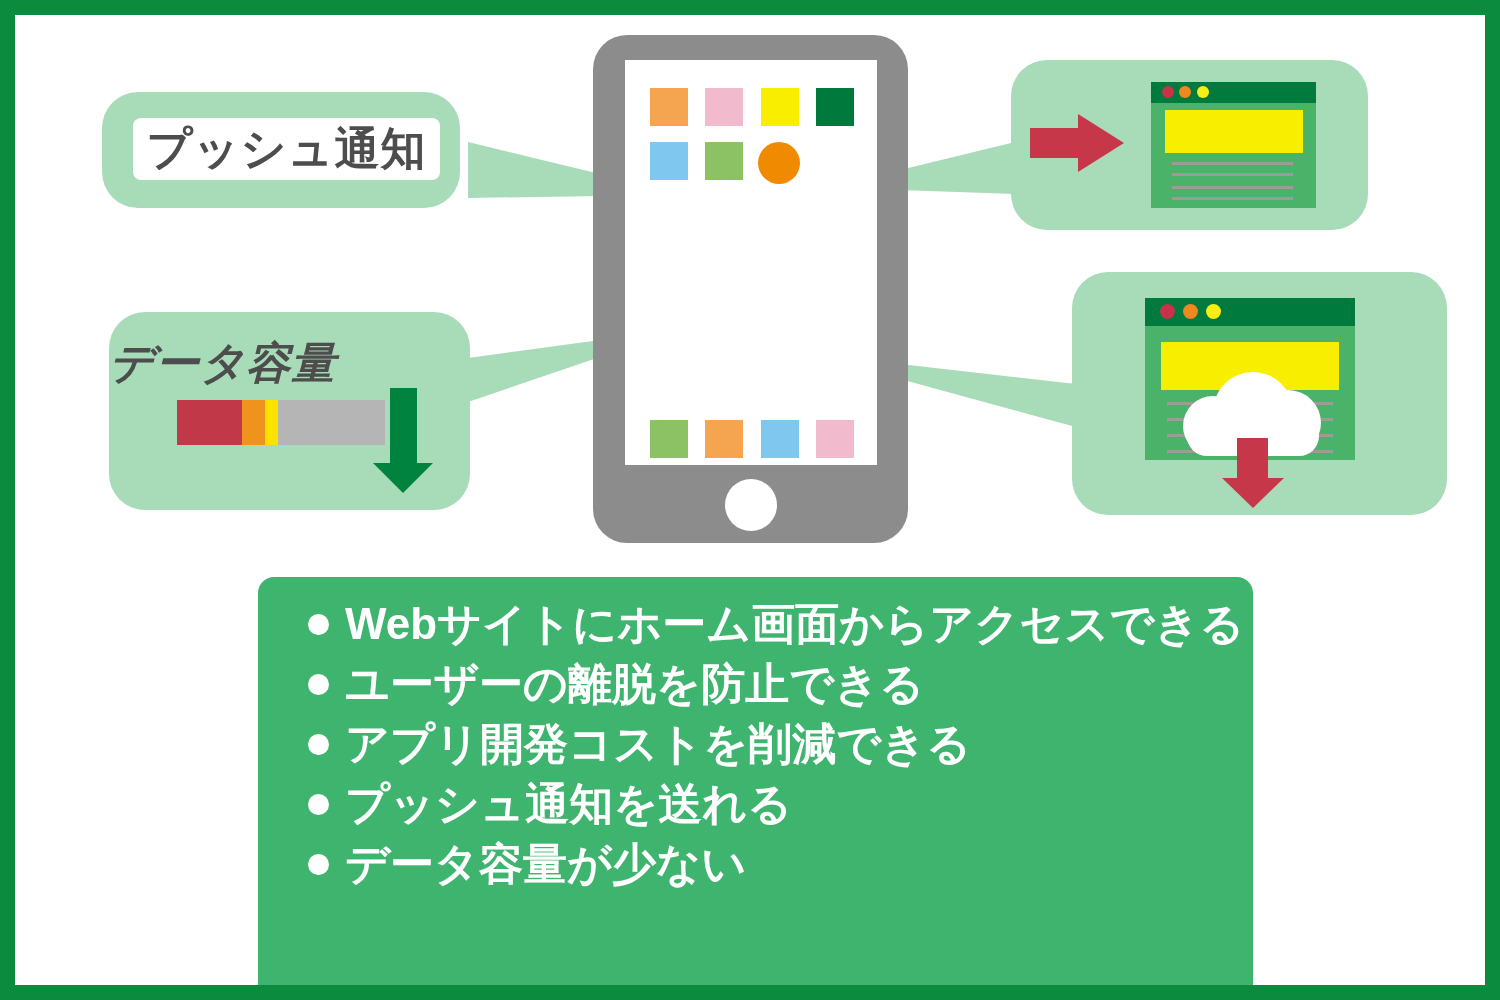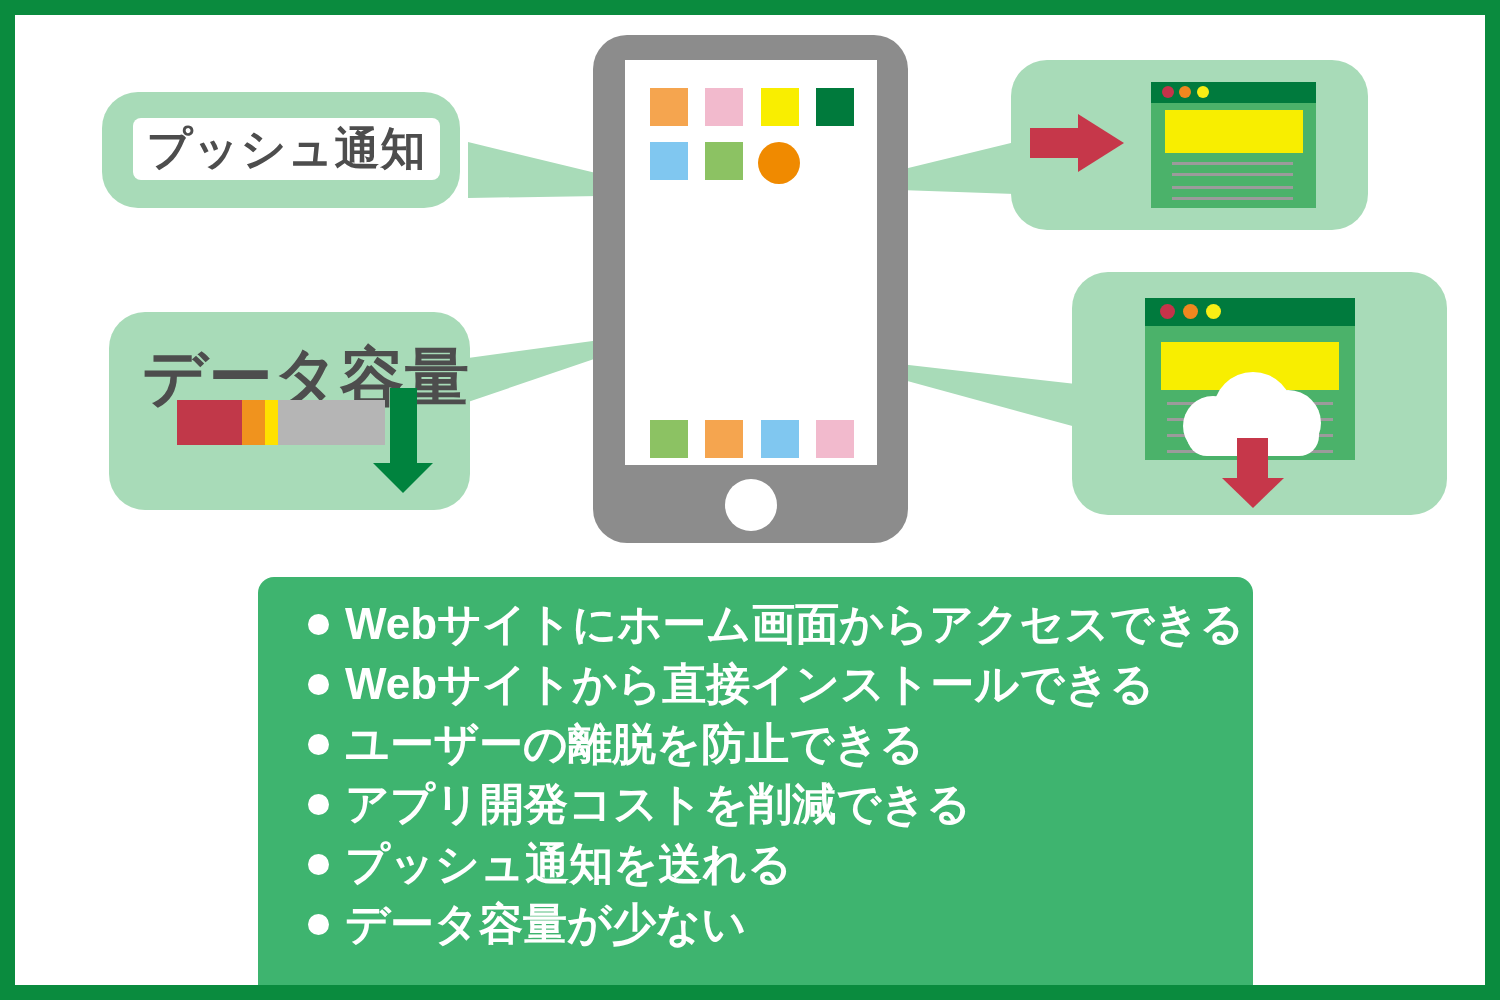--- a/index.html
+++ b/index.html
@@ -23,21 +23,21 @@
   .push-label-box {
     position:absolute; left:31px; top:26px; width:307px; height:62px;
     background:var(--white); border-radius:8px;
     display:flex; align-items:center; justify-content:center;
   }
   .push-label { font-size:45px; color:var(--label_gray); letter-spacing:1px; }
 
   .bubble-data { left:109px; top:312px; width:361px; height:198px; }
   .data-label {
     position:absolute; left:0; top:22px; width:100%;
-    text-align:right; font-size:64px; color:var(--label_gray); letter-spacing:1px;
+    text-align:left; font-size:44px; color:var(--label_gray); letter-spacing:1px;font-style:italic;
   }
   .data-bar {
     position:absolute; left:68px; top:88px; width:208px; height:45px;
     display:flex;
   }
   .data-bar .seg { height:100%; }
   .decrease-arrow { position:absolute; left:0; top:0; width:100%; height:100%; }
   .decrease-arrow .shaft {
     position:absolute; left:281px; top:76px; width:27px; height:76px;
     background:var(--arrow_green);
@@ -228,24 +228,20 @@
     </div>
   </div>
 
   <div class="benefits">
       <div class="b-row">
         <span class="b-dot"></span>
         <span class="b-text">Webサイトにホーム画面からアクセスできる</span>
       </div>
       <div class="b-row">
         <span class="b-dot"></span>
-        <span class="b-text">Webサイトから直接インストールできる</span>
-      </div>
-      <div class="b-row">
-        <span class="b-dot"></span>
         <span class="b-text">ユーザーの離脱を防止できる</span>
       </div>
       <div class="b-row">
         <span class="b-dot"></span>
         <span class="b-text">アプリ開発コストを削減できる</span>
       </div>
       <div class="b-row">
         <span class="b-dot"></span>
         <span class="b-text">プッシュ通知を送れる</span>
       </div>

